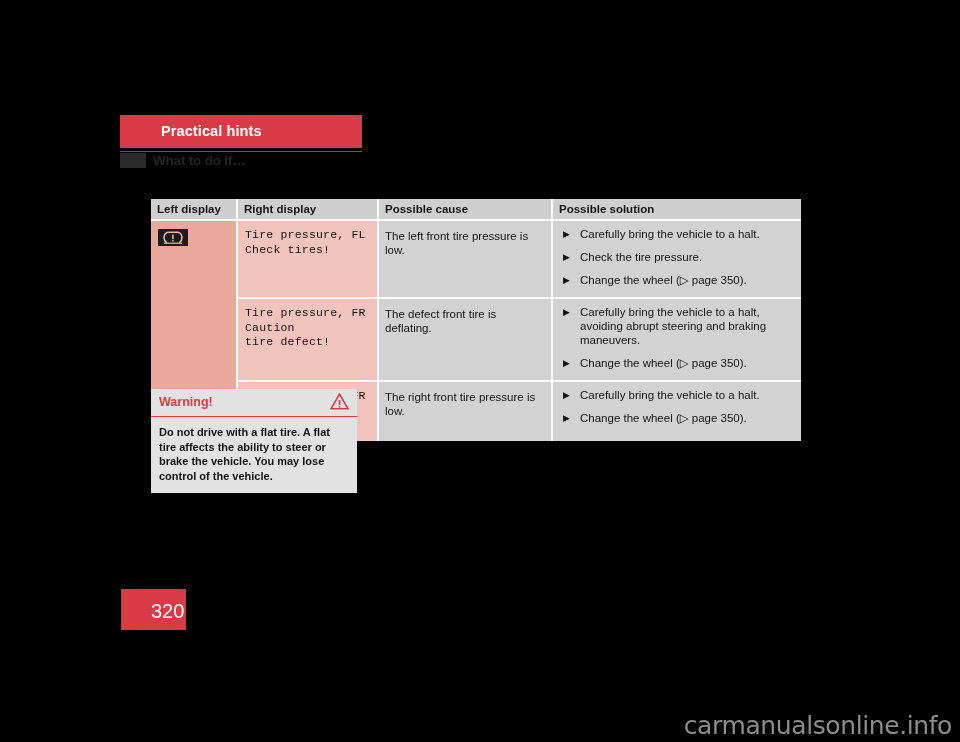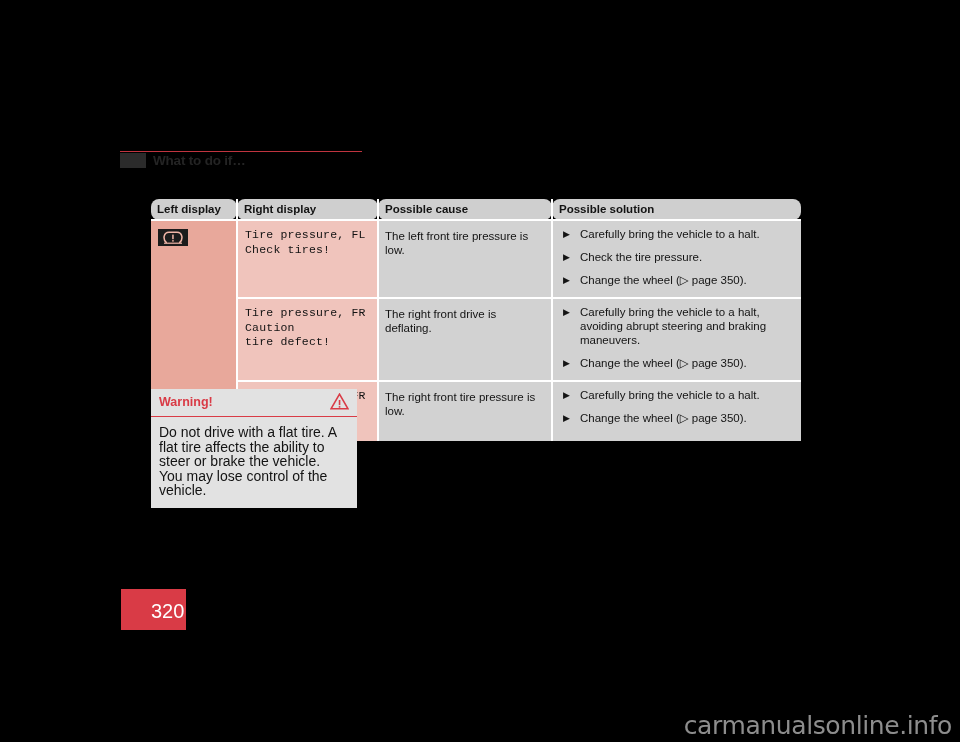--- a/index.html
+++ b/index.html
@@ -82,21 +82,20 @@
   #fault-table th {
     background: #cfcfcf;
     color: #131313;
     font-size: 11.5px;
     font-weight: bold;
     text-align: left;
     padding: 4px 0 4px 6px;
     vertical-align: middle;
     border-right: 2px solid #ffffff;
     white-space: nowrap;
-    border-radius: 8px;
   }
   #fault-table th:last-child { border-right: none; }
 
   #fault-table td {
     vertical-align: top;
     font-size: 11.5px;
     color: #131313;
     border-right: 2px solid #ffffff;
     border-top: 2px solid #ffffff;
   }
@@ -179,23 +178,24 @@
   }
   #warning-triangle {
     position: absolute;
     right: 8px; top: 4px;
   }
   #warning-body {
     padding: 8px 10px 10px 8px;
   }
   #warning-body p {
     margin: 0 0 10px 0;
-    font-size: 14px;
+    font-size: 11px;
     line-height: 14.5px;
     color: #131313;
+    font-weight: bold;
   }
   #warning-body p:last-child { margin-bottom: 0; }
 
   
   #page-number-block {
     position: absolute;
     left: 121px; top: 589px;
     width: 65px; height: 41px;
     background: #d93b46;
   }
@@ -216,20 +216,23 @@
     letter-spacing: -0.4px;
     font-family: "DejaVu Sans", sans-serif;
     margin-left: 29px;
   }
 </style>
 </head>
 <body>
 
 <div id="page">
 
+  <div id="section-header">
+    <div id="section-header-label">Practical hints</div>
+  </div>
 
   <div id="sub-header-rule"></div>
   <div id="sub-header">
     <div id="sub-header-swatch"></div>
     <div id="sub-header-label">What to do if…</div>
   </div>
 
   <table id="fault-table">
     <colgroup>
       <col class="c-left">
@@ -269,21 +272,21 @@
               <li><span class="bullet">▶</span><span>Change the wheel (▷ page 350).</span></li>
             </ul>
           </td>
         </tr>
         <tr>
           <td class="cell-right">
             <div>Tire pressure, FR</div>
             <div>Caution</div>
             <div>tire defect!</div>
           </td>
-          <td class="cell-cause">The right front drive is deflating.</td>
+          <td class="cell-cause">The defect front tire is deflating.</td>
           <td class="cell-solution">
             <ul class="sol-list">
               <li><span class="bullet">▶</span><span>Carefully bring the vehicle to a halt, avoiding abrupt steering and braking maneuvers.</span></li>
               <li><span class="bullet">▶</span><span>Change the wheel (▷ page 350).</span></li>
             </ul>
           </td>
         </tr>
         <tr>
           <td class="cell-right">
             <div>Tire pressure, FR</div>

